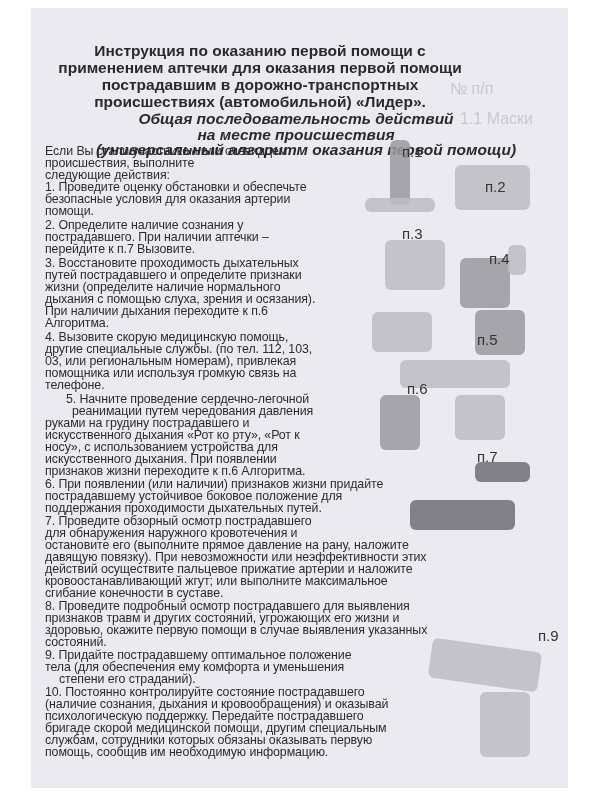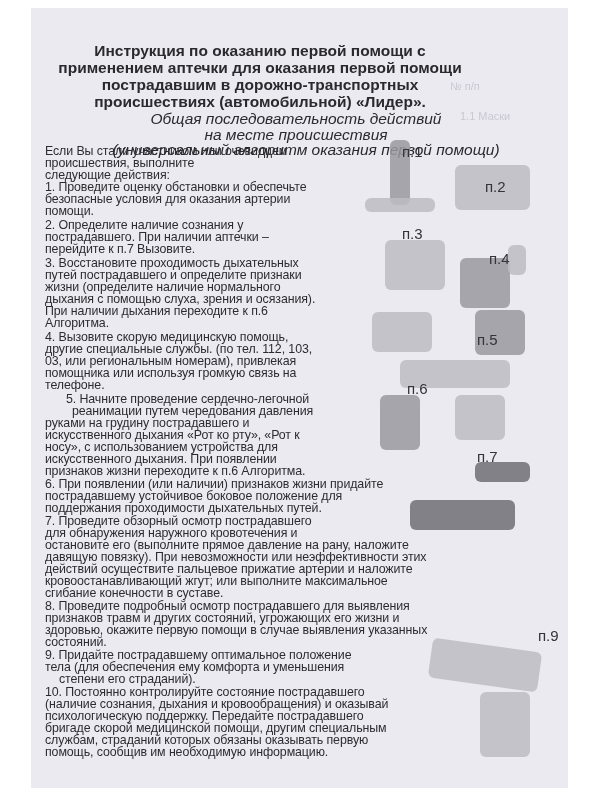--- a/index.html
+++ b/index.html
@@ -1,20 +1,20 @@
 <!DOCTYPE html>
 <html><head>
   <meta charset="utf-8">
   <style>
     html, body { margin:0; padding:0; }
     body { width:600px; height:800px; background:#ffffff; position:relative; overflow:hidden; font-family:"Liberation Sans", sans-serif; }
     .sheet { position:absolute; left:31px; top:8px; width:537px; height:780px; background:#ebeaf1; }
-    .bleed { position:absolute; color:#c9c8d2; font-size:11px; white-space:nowrap; }
+    .bleed { position:absolute; color:#c9c8d2; font-size:16px; white-space:nowrap; }
     .title { position:absolute; left:0; width:520px; text-align:center; font-weight:bold; font-size:15.5px; line-height:17px; color:#2a2a2e; }
-    .subtitle { position:absolute; left:0; width:592px; text-align:center; font-weight:normal; font-style:italic; font-size:15.5px; line-height:16px; color:#2a2a2e; }
+    .subtitle { position:absolute; left:0; width:592px; text-align:center; font-weight:bold; font-style:italic; font-size:15.5px; line-height:16px; color:#2a2a2e; }
     .line { position:absolute; left:45px; font-size:12.4px; line-height:13px; color:#2c2c30; white-space:nowrap; letter-spacing:-0.1px; }
     .lbl { position:absolute; font-size:15px; color:#333338;padding-left:40px; }
     .pic { position:absolute; background:#bdbcc3; border-radius:6px; opacity:0.85; }
     .pic.dark { background:#6f6e74; }
     .pic.mid { background:#9a99a0; }
   </style>
 </head>
 <body>
 
 <div class="sheet"></div>
@@ -96,14 +96,14 @@
 <div class="line" style="top:612px;">признаков травм и других состояний, угрожающих его жизни и</div>
 <div class="line" style="top:624px;">здоровью, окажите первую помощи в случае выявления указанных</div>
 <div class="line" style="top:636px;">состояний.</div>
 <div class="line" style="top:649px;"> 9. Придайте пострадавшему оптимальное положение</div>
 <div class="line" style="top:661px;">тела (для обеспечения ему комфорта и уменьшения</div>
 <div class="line" style="top:673px;margin-left:14px;">степени его страданий).</div>
 <div class="line" style="top:686px;"> 10. Постоянно контролируйте состояние пострадавшего</div>
 <div class="line" style="top:698px;">(наличие сознания, дыхания и кровообращения) и оказывай</div>
 <div class="line" style="top:710px;">психологическую поддержку. Передайте пострадавшего</div>
 <div class="line" style="top:722px;">бригаде скорой медицинской помощи, другим специальным</div>
-<div class="line" style="top:734px;">службам, страданий которых обязаны оказывать  первую</div>
+<div class="line" style="top:734px;">службам, сотрудники которых обязаны оказывать  первую</div>
 <div class="line" style="top:746px;">помощь, сообщив им необходимую информацию.</div>
 
 </body></html>

